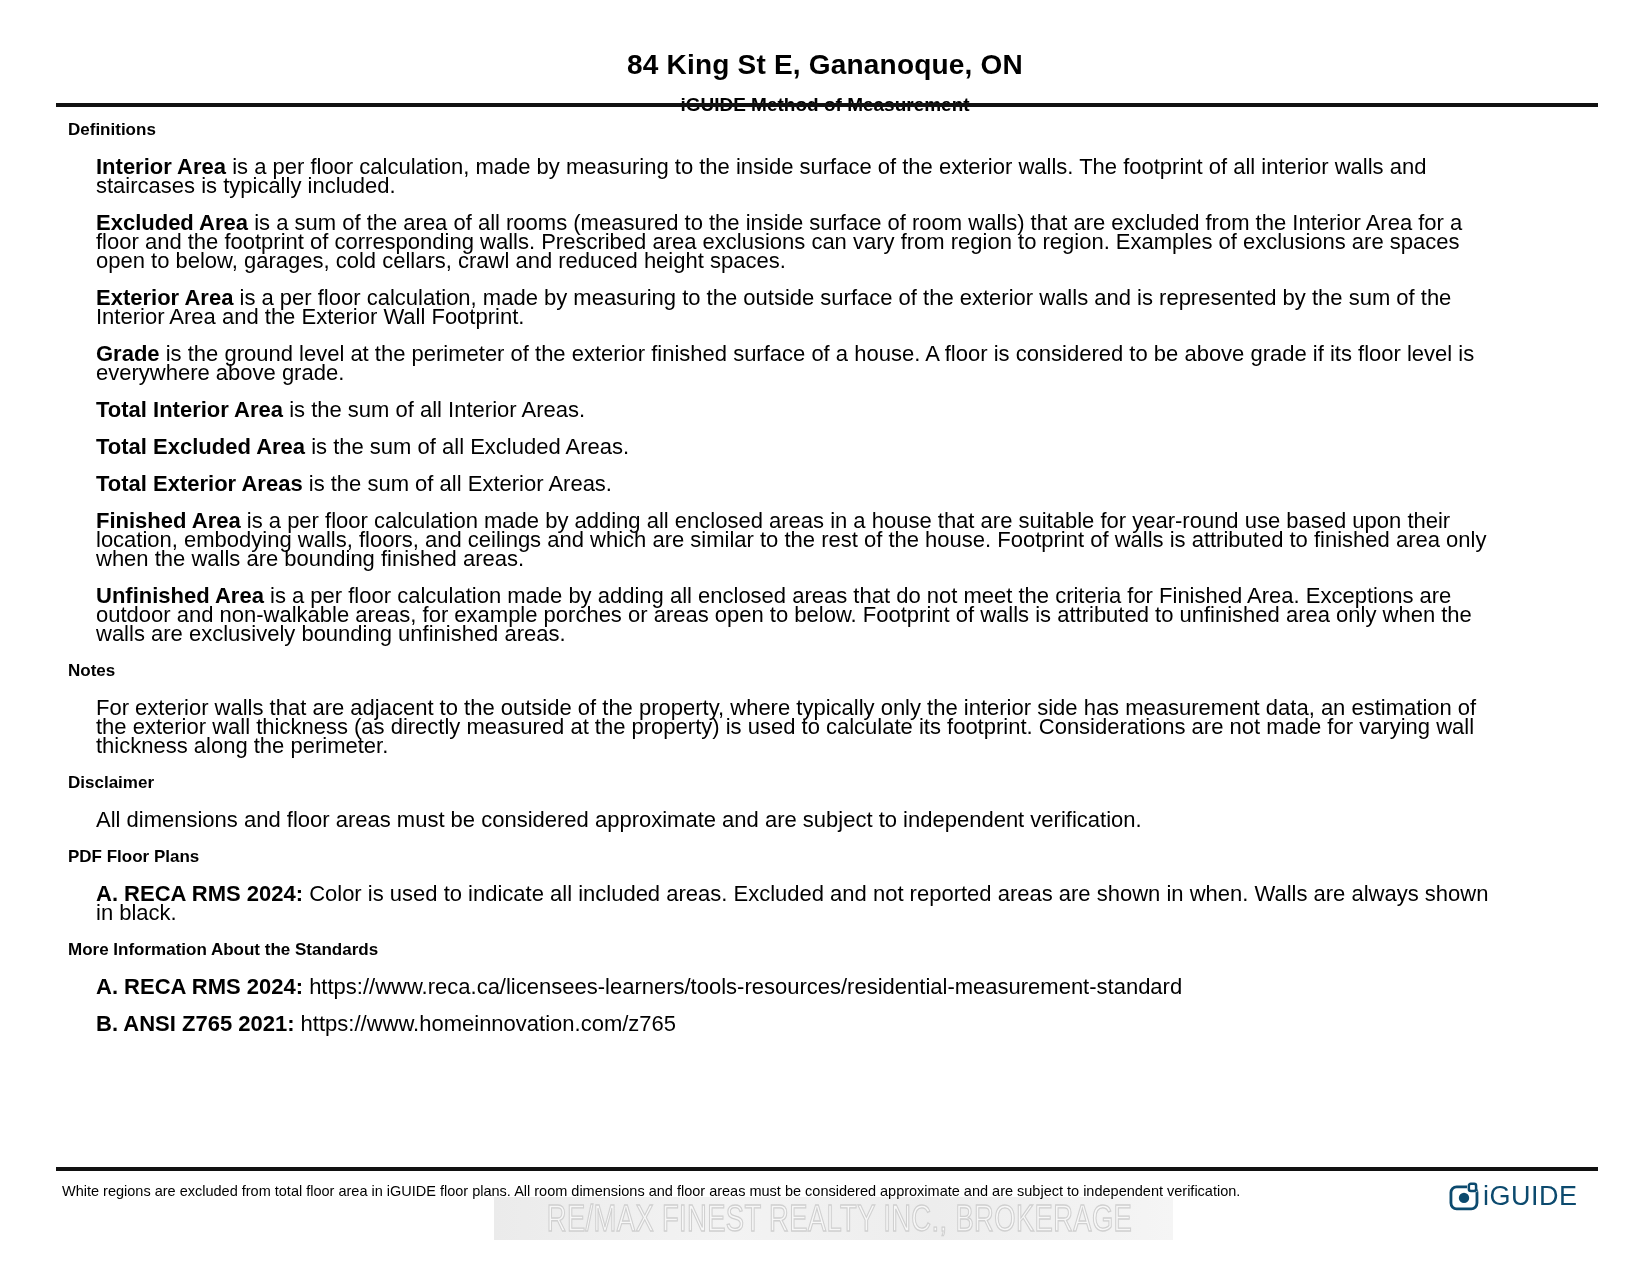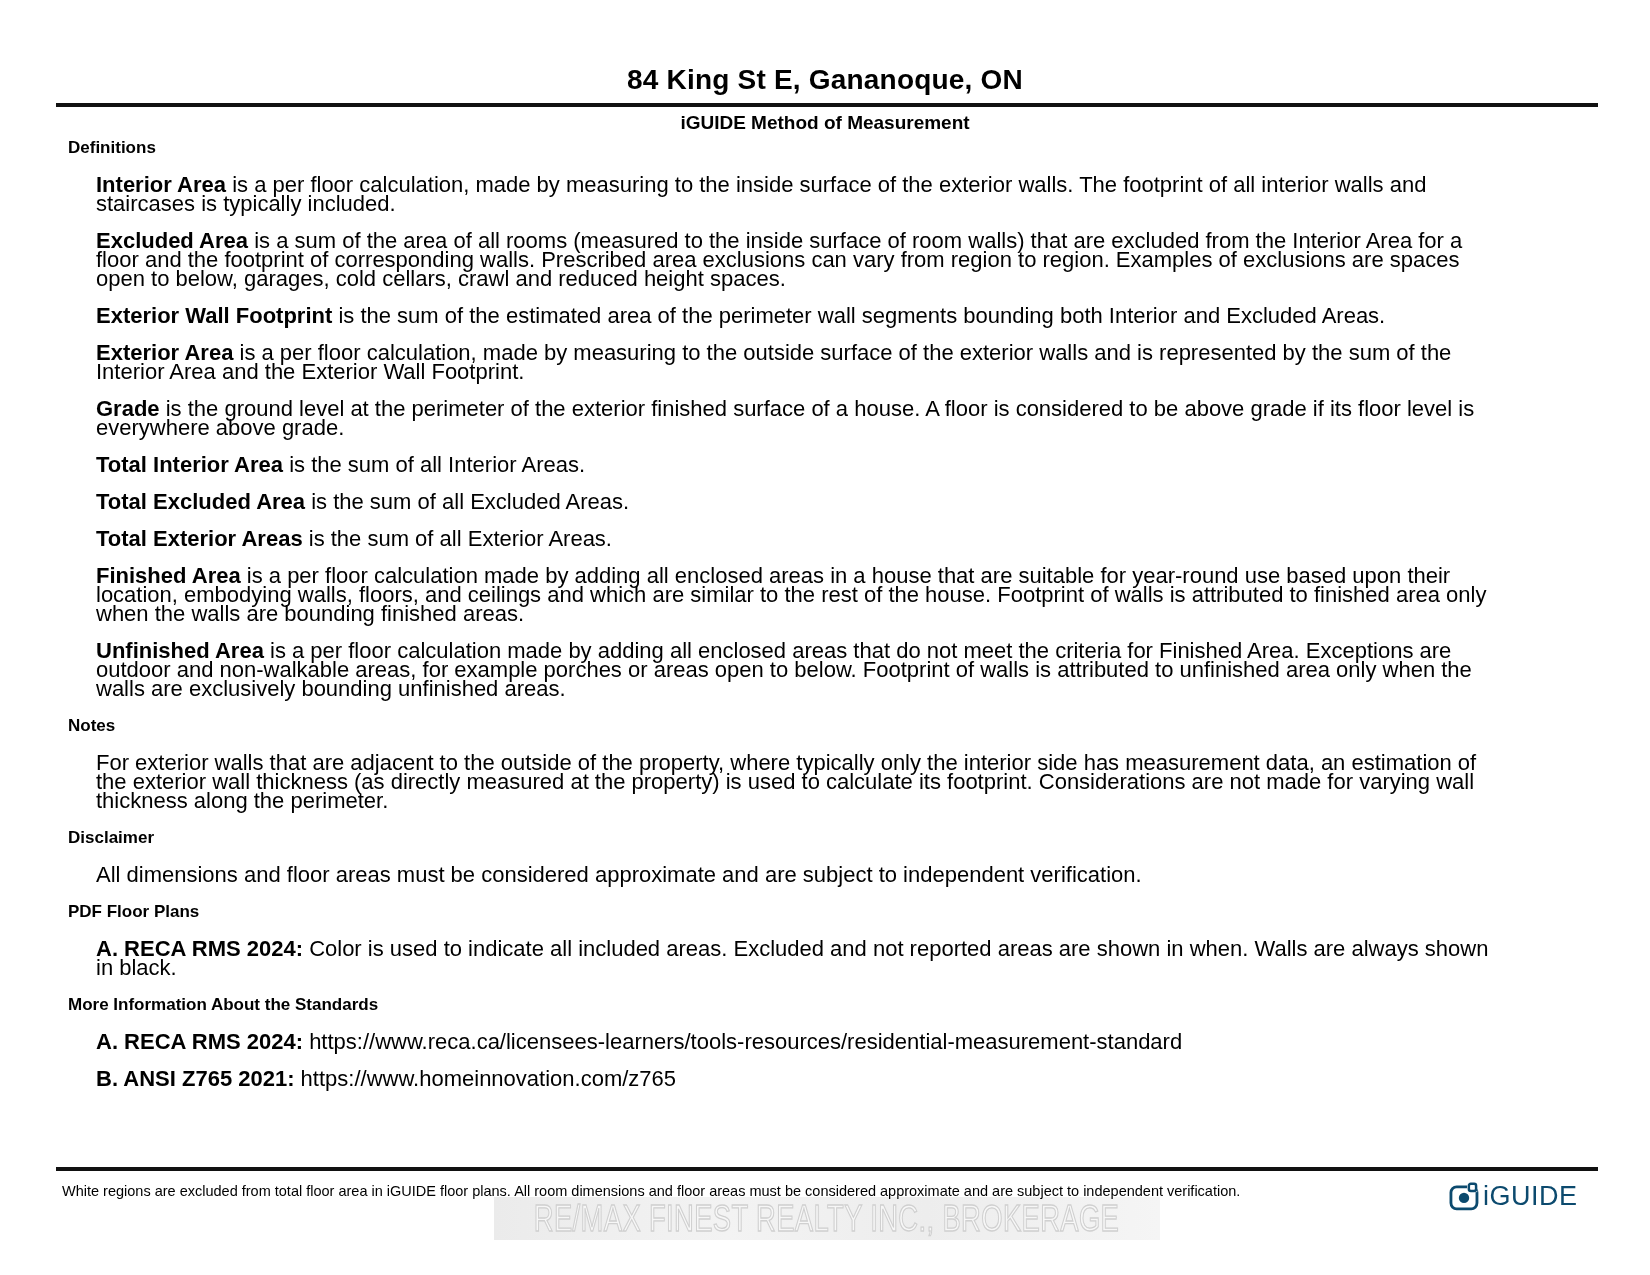--- a/index.html
+++ b/index.html
@@ -6,21 +6,21 @@
   .page {
     position: relative;
     width: 1650px;
     height: 1275px;
     background: #ffffff;
     color: #000000;
     font-family: "Liberation Sans", sans-serif;
     overflow: hidden;
   }
   .title {
-    margin: 15px;
+    margin: 0;
     padding-top: 48px;
     font-size: 28px;
     line-height: 34px;
     font-weight: 700;
     text-align: center;
     letter-spacing: 0.2px;
   }
   .rule {
     position: absolute;
     left: 56px;
@@ -64,20 +64,21 @@
     left: 494px;
     top: 1197px;
     width: 666px;
     height: 43px;
     z-index: 1;
     background: linear-gradient(90deg, #ebebeb 0%, #f3f3f3 35%, #ededed 65%, #f5f5f5 100%);
     display: flex;
     align-items: flex-end;
     justify-content: center;
     overflow: hidden;
+    padding-left: 13px;
   }
   .watermark-text {
     font-size: 37px;
     line-height: 43px;
     white-space: nowrap;
     color: #f7f7f7;
     -webkit-text-stroke: 1.3px #d0d0d0;
     text-shadow: 0 0 1px #d6d6d6;
     transform: scaleX(0.74);
     transform-origin: center;
@@ -108,21 +109,20 @@
   <h1 class="title">84 King St E, Gananoque, ON</h1>
 
   <div class="rule rule-top"></div>
 
   <h2 class="subtitle">iGUIDE Method of Measurement</h2>
 
   <main class="content">
       <div class="section-heading">Definitions</div>
       <p class="para"><b class="term">Interior Area</b><span> is a per floor calculation, made by measuring to the inside surface of the exterior walls. The footprint of all interior walls and staircases is typically included.</span></p>
       <p class="para"><b class="term">Excluded Area</b><span> is a sum of the area of all rooms (measured to the inside surface of room walls) that are excluded from the Interior Area for a floor and the footprint of corresponding walls. Prescribed area exclusions can vary from region to region. Examples of exclusions are spaces open to below, garages, cold cellars, crawl and reduced height spaces.</span></p>
-      <p class="para"><b class="term">Exterior Wall Footprint</b><span> is the sum of the estimated area of the perimeter wall segments bounding both Interior and Excluded Areas.</span></p>
       <p class="para"><b class="term">Exterior Area</b><span> is a per floor calculation, made by measuring to the outside surface of the exterior walls and is represented by the sum of the Interior Area and the Exterior Wall Footprint.</span></p>
       <p class="para"><b class="term">Grade</b><span> is the ground level at the perimeter of the exterior finished surface of a house. A floor is considered to be above grade if its floor level is everywhere above grade.</span></p>
       <p class="para"><b class="term">Total Interior Area</b><span> is the sum of all Interior Areas.</span></p>
       <p class="para"><b class="term">Total Excluded Area</b><span> is the sum of all Excluded Areas.</span></p>
       <p class="para"><b class="term">Total Exterior Areas</b><span> is the sum of all Exterior Areas.</span></p>
       <p class="para"><b class="term">Finished Area</b><span> is a per floor calculation made by adding all enclosed areas in a house that are suitable for year-round use based upon their location, embodying walls, floors, and ceilings and which are similar to the rest of the house. Footprint of walls is attributed to finished area only when the walls are bounding finished areas.</span></p>
       <p class="para"><b class="term">Unfinished Area</b><span> is a per floor calculation made by adding all enclosed areas that do not meet the criteria for Finished Area. Exceptions are outdoor and non-walkable areas, for example porches or areas open to below. Footprint of walls is attributed to unfinished area only when the walls are exclusively bounding unfinished areas.</span></p>
       <div class="section-heading">Notes</div>
       <p class="para"><span>For exterior walls that are adjacent to the outside of the property, where typically only the interior side has measurement data, an estimation of the exterior wall thickness (as directly measured at the property) is used to calculate its footprint. Considerations are not made for varying wall thickness along the perimeter.</span></p>
       <div class="section-heading">Disclaimer</div>

